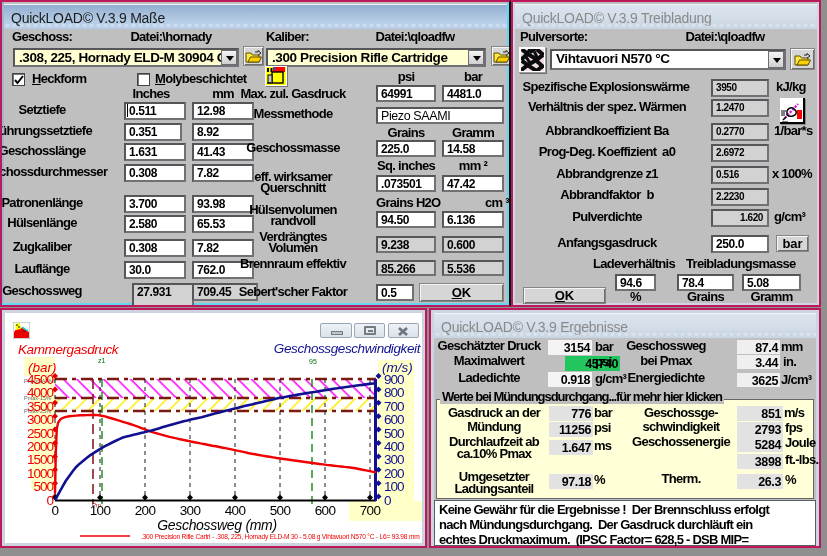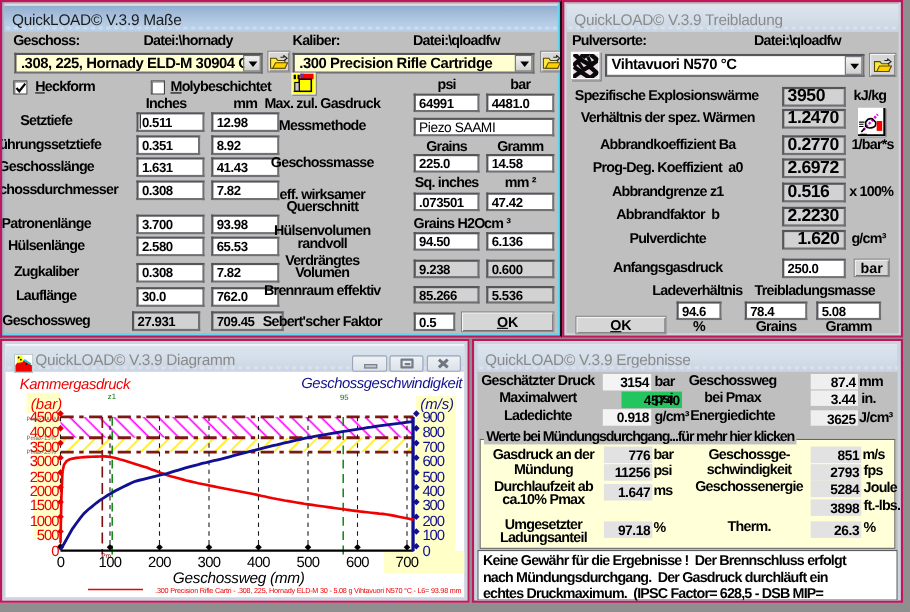--- a/index.html
+++ b/index.html
@@ -18,21 +18,21 @@
 .ro{background:#d2d2d2}
 .dd{position:absolute;background:#ffffd2;border:2px solid;border-color:#55555a #707075 #707075 #55555a;
  font-size:13.5px;letter-spacing:-0.4px;font-weight:bold;padding-left:4px;white-space:nowrap;overflow:hidden}
 .da{position:absolute;background:linear-gradient(#f4f4f4,#cfcfcf);border:1px solid #6a6e73;
  font-size:9px;color:#222;text-align:center}
 .tbn{position:absolute;top:13px;height:15px;background:linear-gradient(#eef2f6,#dce2ea);border:1px solid #9aa6b4;border-radius:2px}
 .btn{position:absolute;background:#d6d6d6;border:1px solid #858585;
  box-shadow:inset 1px 1px 0 #f5f5f5, inset -1px -1px 0 #6e6e6e;
  font-size:13px;font-weight:bold;text-align:center;color:#000}
 .grey{position:absolute;background:#d2d2d2;border:2px solid;border-color:#55555a #707075 #707075 #55555a;
- font-size:16px;letter-spacing:-0.4px;font-weight:bold;text-align:right;padding-right:4px;white-space:nowrap;line-height:14px}
+ font-size:10px;letter-spacing:-0.4px;font-weight:bold;text-align:right;padding-right:4px;white-space:nowrap;line-height:14px}
 .cb{position:absolute;width:13px;height:13px;background:#fff;border:1px solid #444;box-shadow:inset 1px 1px 0 #777}
 u{text-decoration:underline}
 .val{position:absolute;font-size:12.5px;letter-spacing:-0.4px;font-weight:bold;text-align:right;padding-right:2px;line-height:16px;background:#fff}
 .vg{background:#e2e2e2}
 </style></head><body>
 
 <div class="win" id="w1" style="left:0;top:0;width:511px;height:307px;border-right:2px solid #111;box-shadow:inset -2px -2px 0 #5fd8f4, inset 2px 0 0 #9fb6cf">
  <div class="tb">QuickLOAD© V.3.9 Maße</div>
  <div class="lbl" style="left:10px;top:30px">Geschoss:</div>
  <div class="lbl r" style="left:100px;top:30px;width:138px">Datei:\hornady</div>
@@ -88,21 +88,21 @@
  <div class="lbl r" style="left:-40px;top:216px;width:160px">Hülsenlänge</div>
  <div class="inp" style="left:122px;top:213px;width:62px;height:18px">2.580</div>
  <div class="inp" style="left:190px;top:213px;width:62px;height:18px">65.53</div>
  <div class="lbl r" style="left:-40px;top:240px;width:160px">Zugkaliber</div>
  <div class="inp" style="left:122px;top:237px;width:62px;height:18px">0.308</div>
  <div class="inp" style="left:190px;top:237px;width:62px;height:18px">7.82</div>
  <div class="lbl r" style="left:-40px;top:262px;width:160px">Lauflänge</div>
  <div class="inp" style="left:122px;top:259px;width:62px;height:18px">30.0</div>
  <div class="inp" style="left:190px;top:259px;width:62px;height:18px">762.0</div>
  <div class="lbl r" style="left:-40px;top:284px;width:160px">Geschossweg</div>
- <div class="inp ro" style="left:118px;top:281px;width:62px;height:18px">27.931</div>
+ <div class="inp ro" style="left:130px;top:281px;width:62px;height:29px">27.931</div>
  <div class="inp ro" style="left:190px;top:281px;width:66px;height:18px">709.45</div>
 
  <div style="position:absolute;left:263px;top:64px;width:22px;height:20px;background:#fff;box-shadow:1px 1px 0 #777">
   <svg width="22" height="20" style="position:absolute;left:0;top:0">
         <rect x="1" y="1" width="20" height="18" fill="#ffff00"></rect>
   <rect x="8" y="1" width="12" height="5" fill="#ff0000"></rect>
         <rect x="8" y="1" width="3" height="3" fill="#7030a0"></rect>
   <rect x="7" y="6" width="11" height="11" fill="#ffff00" stroke="#000" stroke-width="1.4"></rect>
   <rect x="3" y="9" width="4" height="8" fill="#c8c8c8" stroke="#000" stroke-width="1"></rect>
   <rect x="2" y="2" width="2" height="4" fill="#000"></rect>
@@ -121,21 +121,21 @@
  <div class="lbl c" style="left:440px;top:126px;width:62px">Gramm</div>
  <div class="lbl r" style="left:211px;top:141px;width:160px">Geschossmasse</div>
  <div class="inp" style="left:374px;top:138px;width:60px;height:17px">225.0</div>
  <div class="inp" style="left:440px;top:138px;width:62px;height:17px">14.58</div>
  <div class="lbl c" style="left:374px;top:159px;width:60px">Sq. inches</div>
  <div class="lbl c" style="left:440px;top:159px;width:62px">mm ²</div>
  <div class="lbl r" style="left:211px;top:172px;width:160px;line-height:11px">eff. wirksamer<br>Querschnitt</div>
  <div class="inp" style="left:374px;top:173px;width:60px;height:17px">.073501</div>
  <div class="inp" style="left:440px;top:173px;width:62px;height:17px">47.42</div>
  <div class="lbl c" style="left:374px;top:196px;width:60px">Grains H2O</div>
- <div class="lbl c" style="left:419px;top:196px;width:62px">cm ³</div>
+ <div class="lbl c" style="left:464px;top:196px;width:62px">cm ³</div>
  <div class="lbl r" style="left:211px;top:205px;width:160px;line-height:11px">Hülsenvolumen<br>randvoll</div>
  <div class="inp" style="left:374px;top:209px;width:60px;height:17px">94.50</div>
  <div class="inp" style="left:440px;top:209px;width:62px;height:17px">6.136</div>
  <div class="lbl r" style="left:211px;top:232px;width:160px;line-height:11px">Verdrängtes<br>Volumen</div>
  <div class="inp ro" style="left:374px;top:234px;width:60px;height:17px">9.238</div>
  <div class="inp ro" style="left:440px;top:234px;width:62px;height:17px">0.600</div>
  <div class="lbl r" style="left:211px;top:257px;width:160px">Brennraum effektiv</div>
  <div class="inp ro" style="left:374px;top:258px;width:60px;height:16px">85.266</div>
  <div class="inp ro" style="left:440px;top:258px;width:62px;height:16px">5.536</div>
  <div class="lbl r" style="left:211px;top:285px;width:160px">Sebert'scher Faktor</div>
@@ -217,21 +217,20 @@
  <div class="inp" style="left:102px;top:272px;width:41px;height:17px">94.6</div>
  <div class="inp" style="left:164px;top:272px;width:57px;height:17px">78.4</div>
  <div class="inp" style="left:229px;top:272px;width:59px;height:17px">5.08</div>
  <div class="btn" style="left:10px;top:285px;width:83px;height:17px;line-height:15px"><u>O</u>K</div>
  <div class="lbl c" style="left:102px;top:290px;width:41px">%</div>
  <div class="lbl c" style="left:164px;top:290px;width:57px">Grains</div>
  <div class="lbl c" style="left:229px;top:290px;width:59px">Gramm</div>
 </div>
 
 <div class="win" id="w3" style="left:0;top:308px;width:427px;height:240px;background:#fff;box-shadow:inset 0 0 0 3px #ccd4e0">
- <div class="tb inact" style="left:3px;right:3px;top:3px;padding-left:27px">QuickLOAD© V.3.9 Diagramm</div>
  <div style="position:absolute;left:11px;top:12px;width:17px;height:17px">
   <svg width="17" height="17">
         <rect width="17" height="17" fill="#fff" stroke="#9aa"></rect>
   <path d="M1 16 L1 10 Q5 4 9 6 L16 10 L16 16 Z" fill="#e00"></path>
   <path d="M2 2 L7 1 L8 7 L3 8 Z" fill="#ff0"></path>
   <circle cx="4" cy="3" r="0.8" fill="#000"></circle>
         <circle cx="6" cy="5" r="0.8" fill="#000"></circle>
   <path d="M9 5 L15 9" stroke="#0cc" stroke-width="1.5"></path>
         <circle cx="11" cy="9" r="0.8" fill="#000"></circle>
       </svg>

